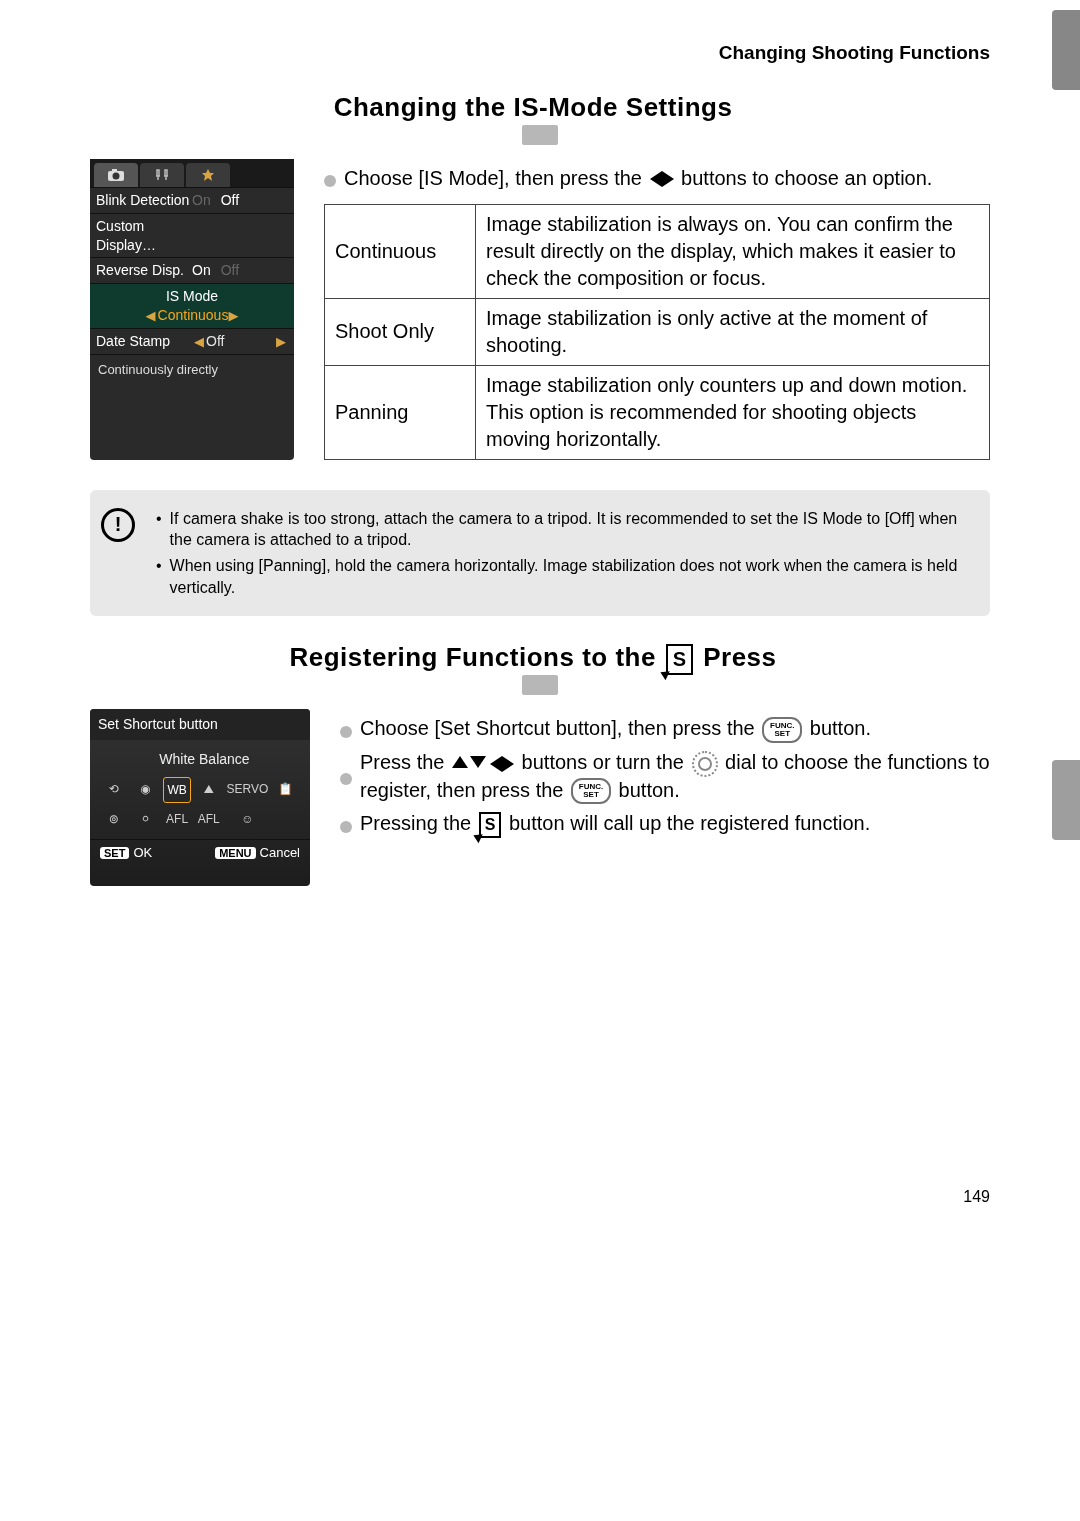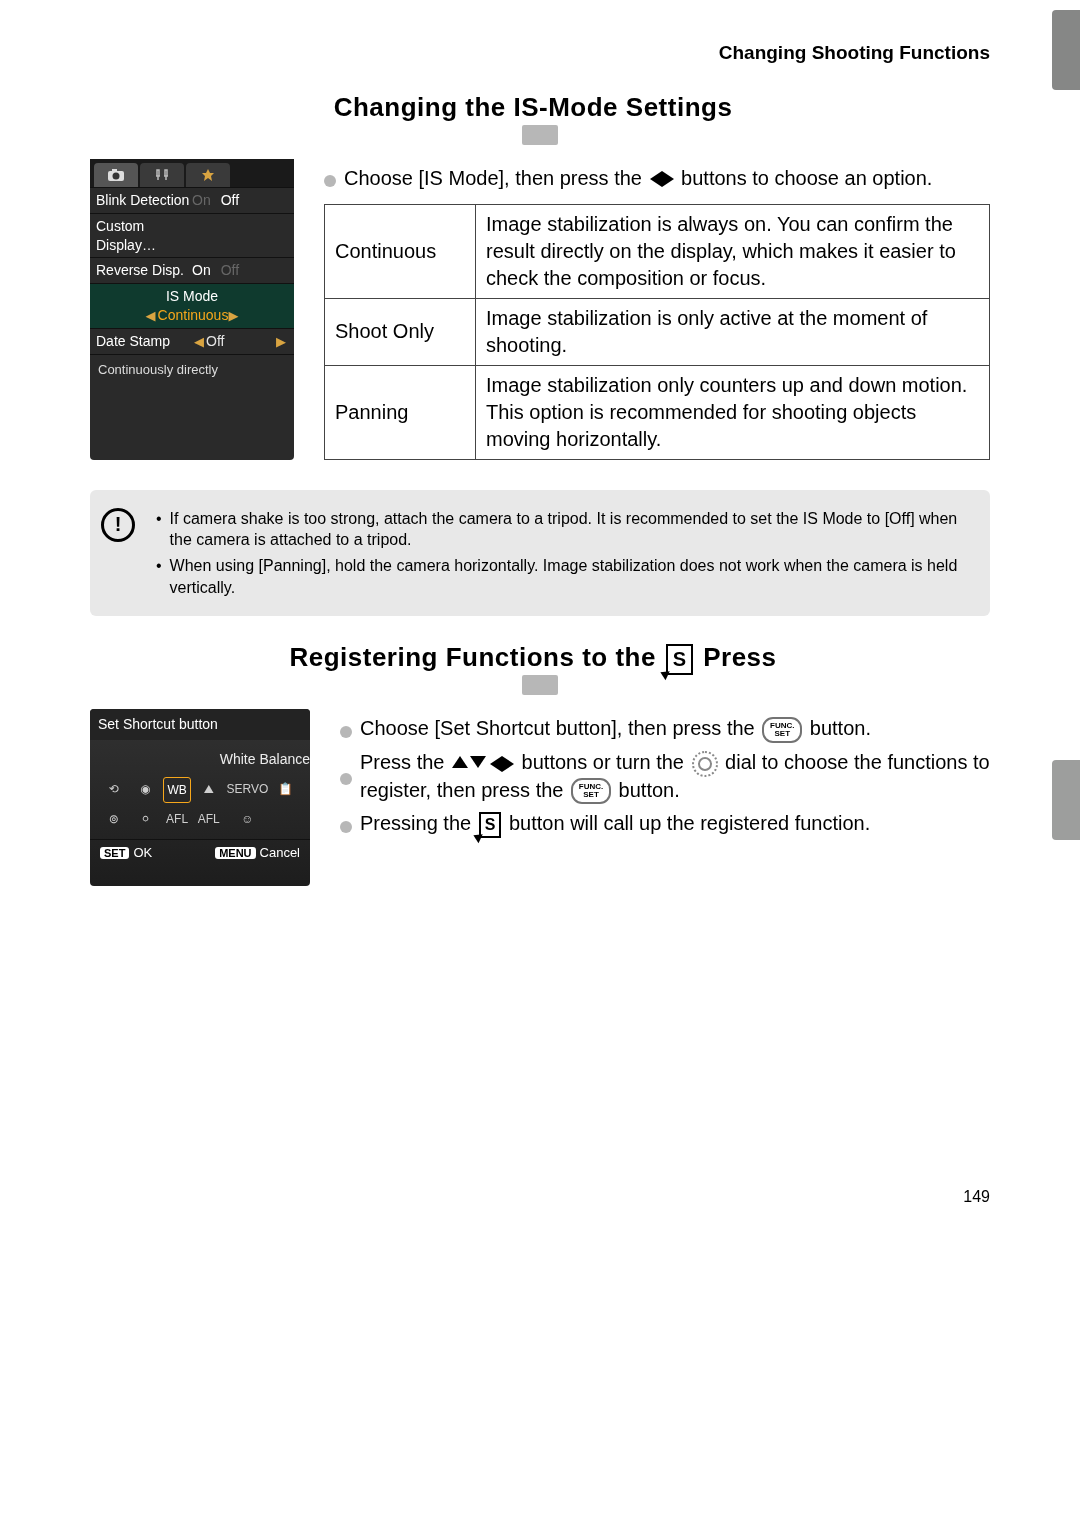--- a/index.html
+++ b/index.html
@@ -212,21 +212,21 @@
     font-family: Arial, sans-serif;
     padding-bottom: 20px;
   }
   .shortcut-shot .title {
     padding: 6px 8px;
     background: #232323;
     border-radius: 4px 4px 0 0;
     font-size: 14px;
   }
   .shortcut-shot .mode-label {
-    text-align: right;
+    text-align: center;
     padding: 10px 0 6px 0;
     color: #ededed;
     font-size: 14px;
     margin-left: 9px;
   }
   .shortcut-grid {
     display: grid;
     grid-template-columns: repeat(6, 1fr);
     gap: 4px;
     padding: 2px 10px 8px 10px;

